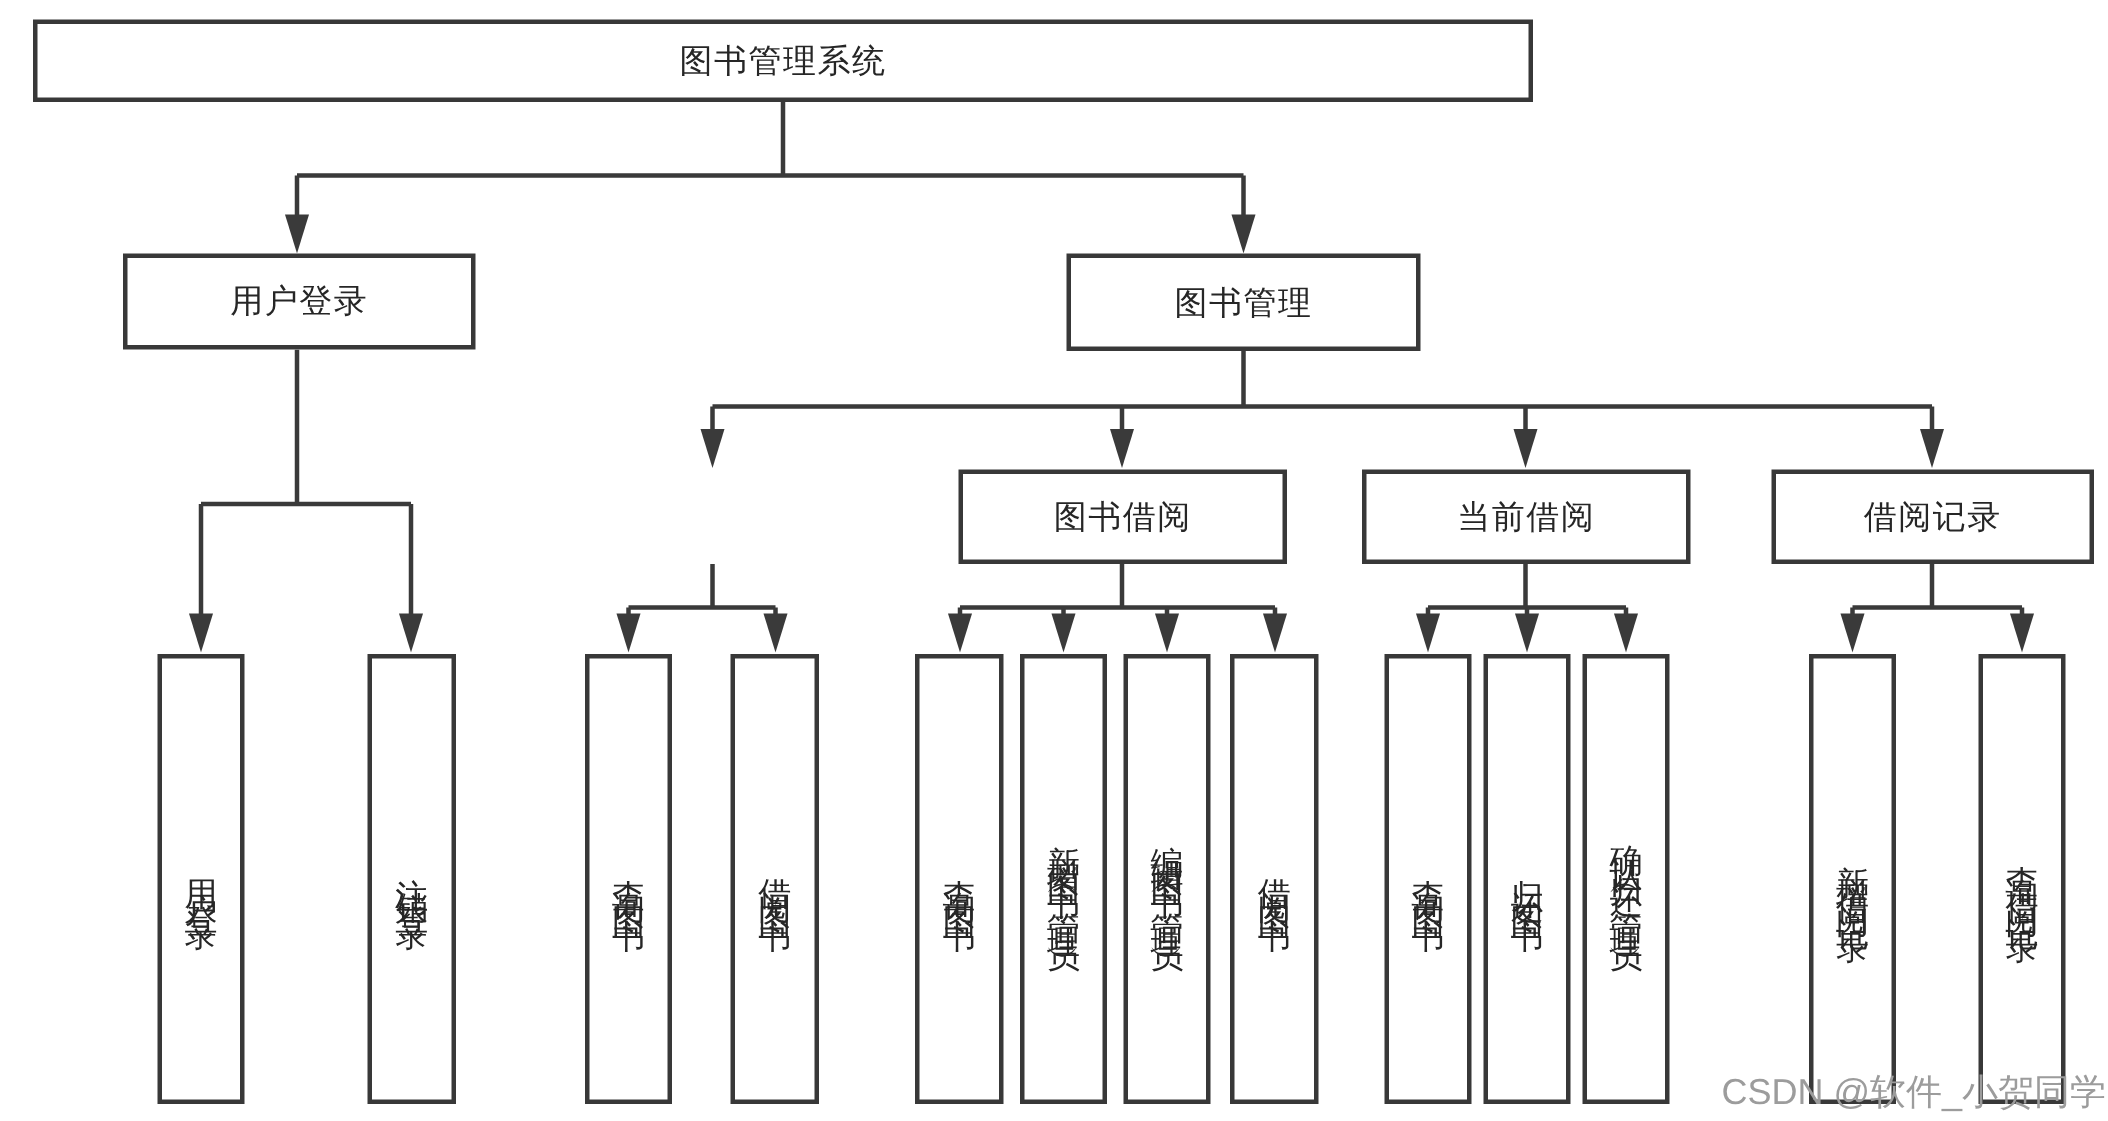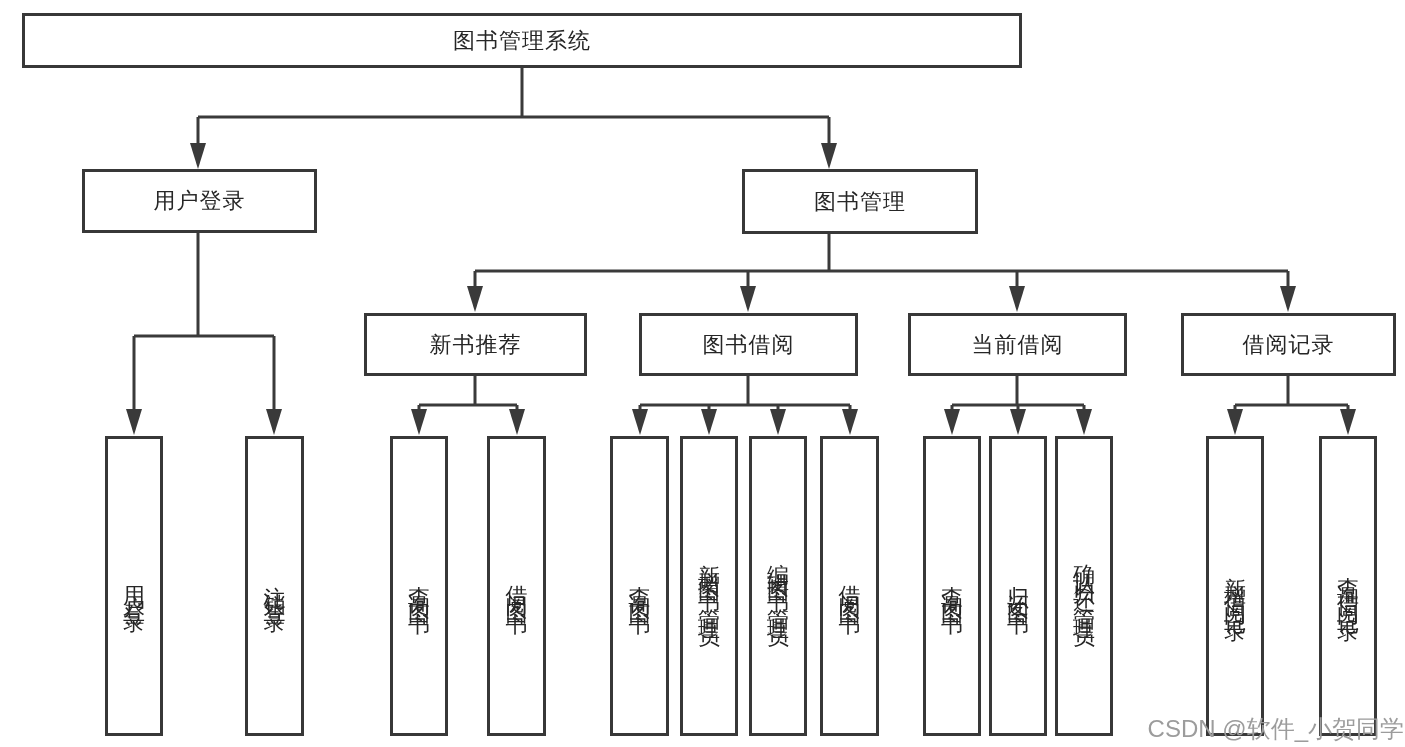--- a/index.html
+++ b/index.html
@@ -34,21 +34,21 @@
     writing-mode: vertical-rl;
     text-orientation: mixed;
     font-size: 22px; line-height: 1;
     letter-spacing: 9px;
     white-space: nowrap;
   }
 
   
   .n-root   { left: 22px;   top: 13px;  width: 1000px; height: 55px; }
   .n-l2-a   { left: 82px;   top: 169px; width: 235px;  height: 64px; }
-  .n-l2-b   { left: 711px;  top: 169px; width: 236px;  height: 65px; margin-left: 31px; }
+  .n-l2-b   { left: 711px;  top: 169px; width: 236px;  height: 65px; }
   .n-l3-a   { left: 364px;  top: 313px; width: 223px;  height: 63px; }
   .n-l3-b   { left: 639px;  top: 313px; width: 219px;  height: 63px; }
   .n-l3-c   { left: 908px;  top: 313px; width: 219px;  height: 63px; }
   .n-l3-d   { left: 1181px; top: 313px; width: 215px;  height: 63px; }
   .leaf     { top: 436px; height: 300px; width: 58px; }
   .lf-1  { left: 105px; }
   .lf-2  { left: 245px; width: 59px; }
   .lf-3  { left: 390px; }
   .lf-4  { left: 487px; width: 59px; }
   .lf-5  { left: 610px; width: 59px; }
@@ -120,23 +120,20 @@
     <span>图书管理系统</span>
   </div>
 
   <div class="box h n-l2-a">
     <span>用户登录</span>
   </div>
   <div class="box h n-l2-b">
     <span>图书管理</span>
   </div>
 
-  <div class="box h n-l3-a">
-    <span>新书推荐</span>
-  </div>
   <div class="box h n-l3-b">
     <span>图书借阅</span>
   </div>
   <div class="box h n-l3-c">
     <span>当前借阅</span>
   </div>
   <div class="box h n-l3-d">
     <span>借阅记录</span>
   </div>
 

